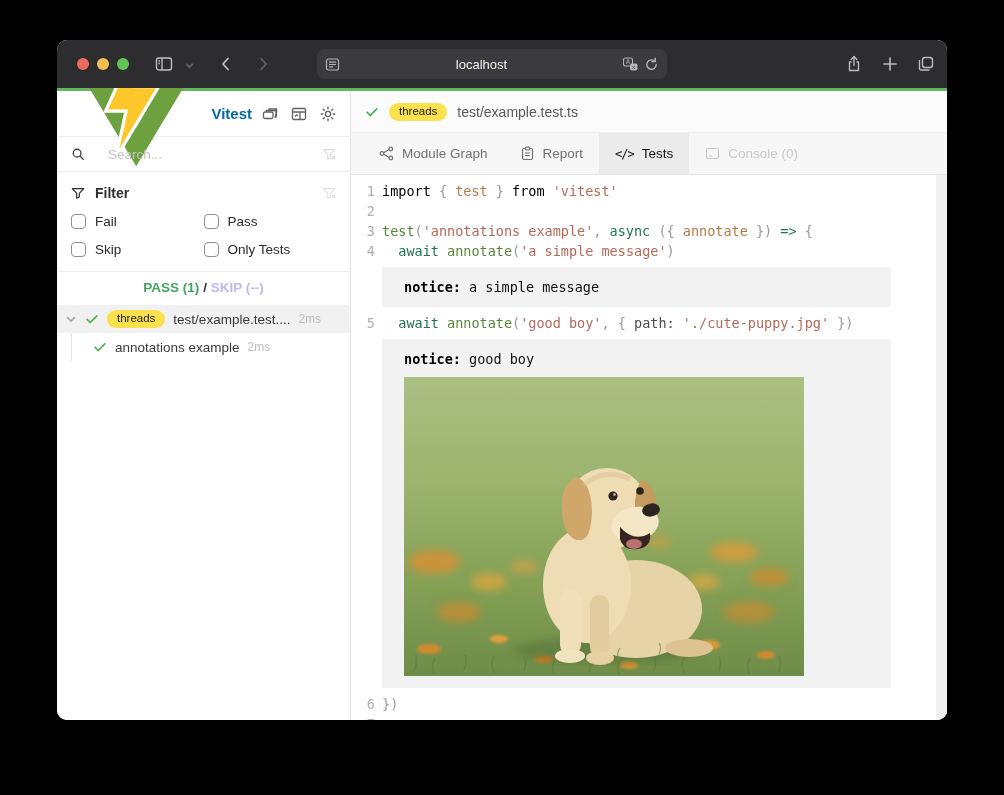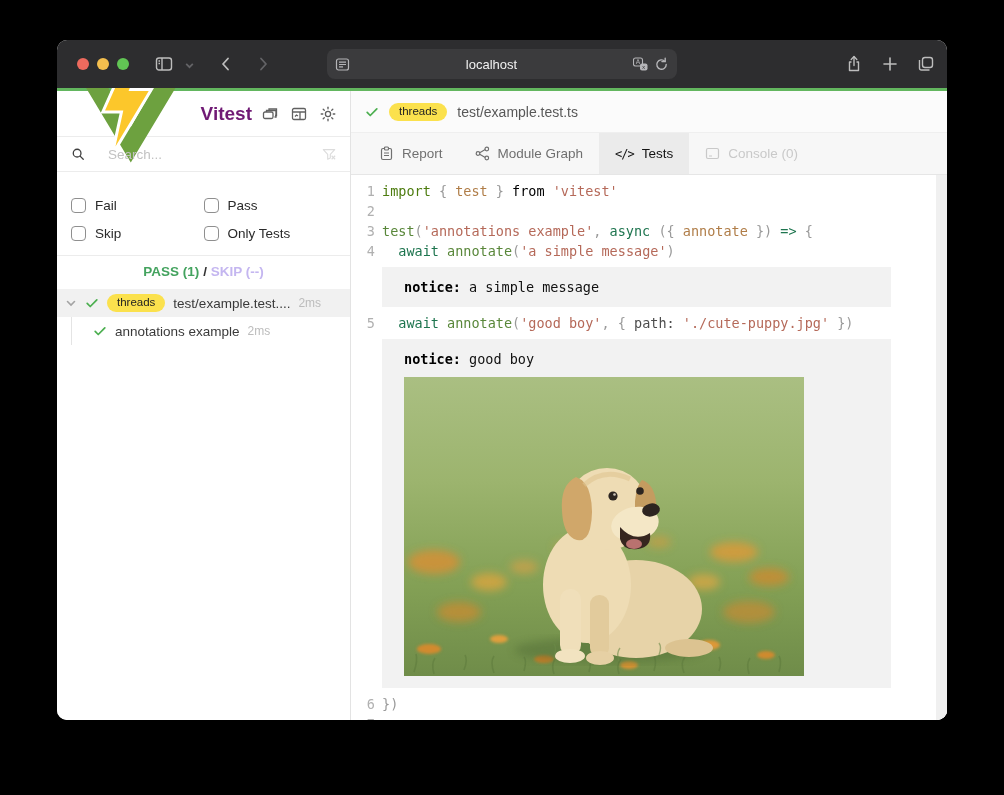--- a/index.html
+++ b/index.html
@@ -7,37 +7,37 @@
   .window { position:absolute; left:57px; top:40px; width:890px; height:680px;
             border-radius:10px; overflow:hidden; background:#fff; }
 
   
   .toolbar { position:relative; height:48px; background:#2d2d2f; }
   .lights { position:absolute; left:20px; top:18px; display:flex; gap:8px; }
   .light { width:12px; height:12px; border-radius:50%; }
   .tb-icon { position:absolute; top:15px; width:18px; height:18px; color:#bdbdbd; }
   .tb-icon.dim { color:#636366; }
   .tb-icon svg { width:100%; height:100%; display:block; }
-  .urlbar { position:absolute; left:270px; top:9px; width:350px; height:30px;
+  .urlbar { position:absolute; left:260px; top:9px; width:350px; height:30px;
             background:#3b3b3d; border-radius:8px; display:flex; align-items:center; padding:0 8px; }
   .urlbar .url-text { flex:1; text-align:center; color:#f2f2f2; font-size:13px; }
   .mini-icon { width:15px; height:15px; color:#b5b5b8; flex-shrink:0; }
   .mini-icon svg { width:100%; height:100%; display:block; }
 
   .progress-bar { height:3px; background:#62b65e; }
 
   
   .content { display:flex; height:629px; background:#fff; }
   .sidebar { width:294px; border-right:1px solid #e3e3e3; flex-shrink:0; }
   .main { flex:1; min-width:0; display:flex; flex-direction:column; }
 
   
   .sb-header { height:46px; border-bottom:1px solid #ececec; display:flex; align-items:center;
                padding:0 14px; gap:10px; }
-  .sb-title { font-size:19px; font-weight:600; color:#701a75; }
+  .sb-title { font-size:15px; font-weight:600; color:#0369a1; }
   .sb-header-icons { margin-left:auto; display:flex; gap:13px; color:#606060; }
   .sb-header-icons .icon16 { width:16px; height:16px; }
   .icon16 svg, .icon14 svg, .icon12 svg { width:100%; height:100%; display:block; }
   .icon14 { width:14px; height:14px; } .icon12 { width:12px; height:12px; }
 
   .sb-search { height:35px; border-bottom:1px solid #ececec; display:flex; align-items:center;
                padding:0 14px; gap:23px; }
   .sb-search input { border:none; outline:none; flex:1; font-size:13.5px; color:#333;
                      font-family:"Liberation Sans",sans-serif; background:transparent; }
   .sb-search input::placeholder { color:#c2c2c2; }
@@ -231,20 +231,35 @@
         <span class="icon14" style="color:#dcdcdc">
           <svg viewBox="0 0 16 16" fill="none" stroke="currentColor" stroke-width="1.3" stroke-linejoin="round">
             <path d="M1.5 3h13l-5 5.5v4l-3 1.5V8.5z"></path>
               <line x1="11" y1="10" x2="15" y2="14"></line>
               <line x1="15" y1="10" x2="11" y2="14"></line>
           </svg>
         </span>
       </div>
 
       <div class="sb-filter">
+        <div class="filter-head">
+          <span class="icon14" style="color:#2e2e2e">
+            <svg viewBox="0 0 16 16" fill="none" stroke="currentColor" stroke-width="1.4" stroke-linejoin="round">
+              <path d="M1.5 3h13l-5 5.5v4l-3 1.5V8.5z"></path>
+            </svg>
+          </span>
+          <span>Filter</span>
+          <span class="icon14 clear" style="color:#e2e2e2">
+            <svg viewBox="0 0 16 16" fill="none" stroke="currentColor" stroke-width="1.3" stroke-linejoin="round">
+              <path d="M1.5 3h13l-5 5.5v4l-3 1.5V8.5z"></path>
+                <line x1="11" y1="10" x2="15" y2="14"></line>
+                <line x1="15" y1="10" x2="11" y2="14"></line>
+            </svg>
+          </span>
+        </div>
         <div class="filter-grid">
           <label class="cb-item">
             <span class="cb-box"></span>
             <span>Fail</span>
           </label>
           <label class="cb-item">
             <span class="cb-box"></span>
             <span>Pass</span>
           </label>
           <label class="cb-item">
@@ -301,59 +316,59 @@
             </svg>
         </span>
         <span class="badge">threads</span>
         <span>test/example.test.ts</span>
       </div>
 
       <div class="tabs">
         <div class="tab">
           <span class="icon15">
             <svg viewBox="0 0 15 15" fill="none" stroke="currentColor" stroke-width="1.2">
+              <circle cx="3" cy="7.5" r="1.8"></circle>
+                <circle cx="11.8" cy="3" r="1.8"></circle>
+                <circle cx="11.8" cy="12" r="1.8"></circle>
+              <path d="M4.7 6.7 L10.2 3.6 M4.7 8.3 L10.2 11.4"></path>
+            </svg>
+          </span>
+          <span>Module Graph</span>
+        </div>
+        <div class="tab">
+          <span class="icon15">
+            <svg viewBox="0 0 15 15" fill="none" stroke="currentColor" stroke-width="1.2">
               <rect x="2.5" y="2.5" width="10" height="11" rx="1.5"></rect>
                 <rect x="5.5" y="1" width="4" height="3" rx="1" fill="#f7f7f7"></rect>
               <line x1="5" y1="7" x2="10" y2="7"></line>
                 <line x1="5" y1="9.5" x2="10" y2="9.5"></line>
             </svg>
           </span>
           <span>Report</span>
-        </div>
-        <div class="tab">
-          <span class="icon15">
-            <svg viewBox="0 0 15 15" fill="none" stroke="currentColor" stroke-width="1.2">
-              <circle cx="3" cy="7.5" r="1.8"></circle>
-                <circle cx="11.8" cy="3" r="1.8"></circle>
-                <circle cx="11.8" cy="12" r="1.8"></circle>
-              <path d="M4.7 6.7 L10.2 3.6 M4.7 8.3 L10.2 11.4"></path>
-            </svg>
-          </span>
-          <span>Module Graph</span>
         </div>
         <div class="tab active">
           <span class="code-glyph">&lt;/&gt;</span>
           <span>Tests</span>
         </div>
         <div class="tab disabled">
           <span class="icon15">
             <svg viewBox="0 0 15 15" fill="none" stroke="currentColor" stroke-width="1.2">
               <rect x="1.5" y="2.5" width="12" height="10" rx="1.5"></rect>
                 <line x1="4" y1="10" x2="7" y2="10"></line>
             </svg>
           </span>
           <span>Console (0)</span>
         </div>
       </div>
 
       <div class="code-area">
         <div class="scroll-track"></div>
       <div class="code-line">
             <span class="line-num">1</span>
-            <span class="line-content"><span style="color: #4d7c0f; text-align: center;">import</span><span style="color: rgb(153, 153, 153);"> { </span><span style="color: rgb(176, 125, 72);">test</span><span style="color: rgb(153, 153, 153);"> } </span><span style="color: #000000;">from</span><span style="color: rgb(181, 105, 89);"> 'vitest'</span></span>
+            <span class="line-content"><span style="color: #000000; text-align: center;">import</span><span style="color: rgb(153, 153, 153);"> { </span><span style="color: rgb(176, 125, 72);">test</span><span style="color: rgb(153, 153, 153);"> } </span><span style="color: #000000;">from</span><span style="color: rgb(181, 105, 89);"> 'vitest'</span></span>
           </div>
           <div class="code-line">
             <span class="line-num">2</span>
             <span class="line-content"></span>
           </div>
           <div class="code-line">
             <span class="line-num">3</span>
             <span class="line-content"><span style="color: rgb(89, 135, 58);">test</span><span style="color: rgb(153, 153, 153);">(</span><span style="color: rgb(181, 105, 89);">'annotations example'</span><span style="color: rgb(153, 153, 153);">, </span><span style="color: rgb(30, 117, 79);">async</span><span style="color: rgb(153, 153, 153);"> ({ </span><span style="color: rgb(176, 125, 72);">annotate</span><span style="color: rgb(153, 153, 153);"> }) </span><span style="color: rgb(30, 117, 79);">=&gt;</span><span style="color: rgb(153, 153, 153);"> {</span></span>
           </div>
           <div class="code-line">

